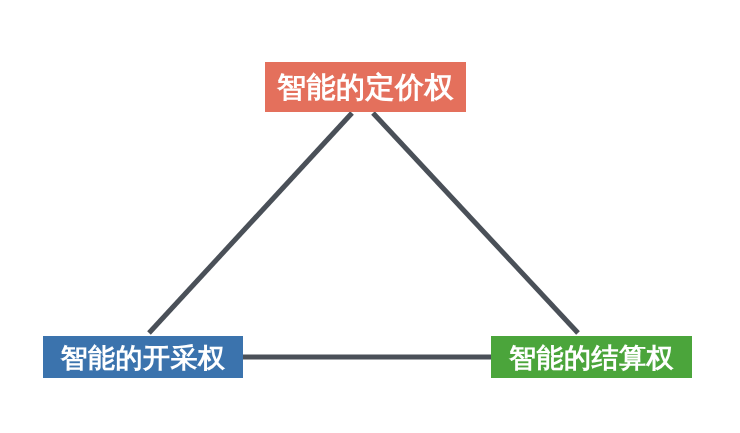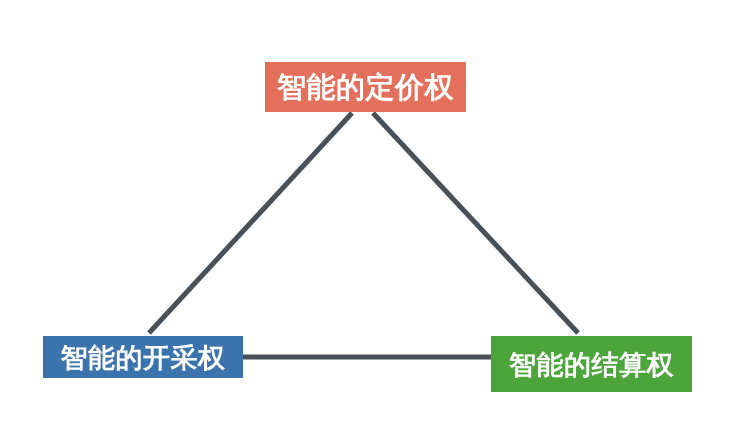--- a/index.html
+++ b/index.html
@@ -50,21 +50,21 @@
     left: 43px;
     top: 336px;
     width: 200px;
     height: 42px;
     font-size: 27px;
   }
   #node-right {
     left: 491px;
     top: 336px;
     width: 201px;
-    height: 56px;
+    height: 42px;
     font-size: 27px;
     align-items: center;
   }
 </style>
 </head>
 <body>
 
 <div id="canvas">
 
   <svg id="edges" viewBox="0 0 740 433" width="740" height="433" xmlns="http://www.w3.org/2000/svg">

